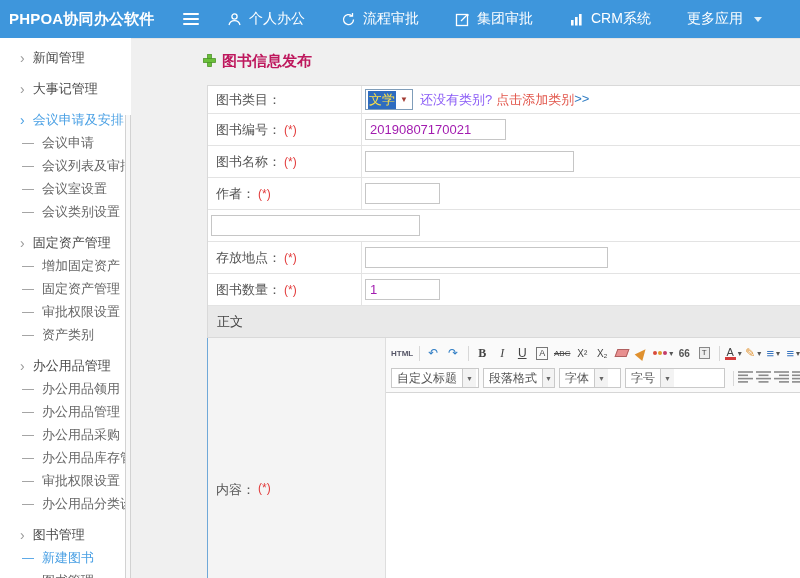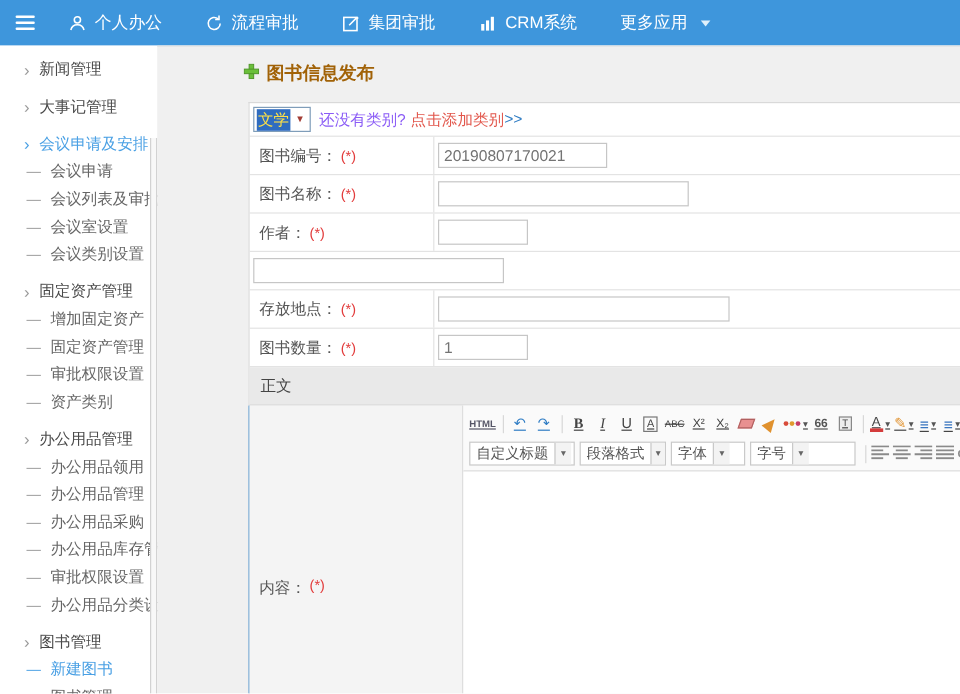--- a/index.html
+++ b/index.html
@@ -27,32 +27,32 @@
   .mi.sub { padding-left:22px; color:#666; }
   .mi .pre { margin-right:8px; color:#9a9a9a; font-size:12px; }
   .mi.section .pre { font-size:14px; line-height:1; }
   .mi.active, .mi.active .pre { color:#4aa0e4; }
   .scrollbar { position:absolute; top:77px; bottom:0; right:0; width:6px; background:#f8f8f8;
     border-left:1px solid #d2d2d2; border-right:1px solid #d2d2d2; }
 
   
   .main { flex:1; background:#f0f0f0; overflow:hidden; position:relative; border-top:1px solid #e4e4e4; }
   .page-title { margin:13px 0 0 72px; display:flex; align-items:center; gap:6px;
-    font-size:15px; font-weight:bold; color:#a16207; }
+    font-size:15px; font-weight:bold; color:#be185d; }
   .plus-icon { display:block; }
 
   .form-table { margin:14px 0 0 76px; width:660px; background:#fff;
     border:1px solid #d9d9d9; border-bottom:none; font-size:13px; }
   .frow { display:flex; border-bottom:1px solid #e3e3e3; min-height:32px; }
   .frow.h28 { min-height:28px; }
   .fl { width:154px; flex:none; border-right:1px solid #e3e3e3; display:flex; align-items:center;
     padding-left:8px; color:#555; gap:3px; }
   .req { color:#e23b3b; font-size:12px; }
   .fv { flex:1; display:flex; align-items:center; padding-left:3px; gap:7px; color:#666; }
-  .ti { height:21px; border:1px solid #c6c6c6; font-size:13px; padding:1px 4px; color:#737373;
+  .ti { height:21px; border:1px solid #c6c6c6; font-size:13px; padding:1px 4px; color:#a21caf;
     font-family:"Liberation Sans","DejaVu Sans",sans-serif; background:#fff; }
   .hint { color:#8b5cf6; }
   .link-red { color:#e2574c; cursor:pointer; }
   .link-blue { color:#2f7cc3; cursor:pointer; }
 
   .fakesel { border:1px solid #7f9db9; background:#fff; height:21px; display:inline-flex;
     align-items:center; padding:0 4px 0 2px; gap:4px; cursor:pointer; }
   .fakesel .selval { background:#2e6cc0; color:#fde047; padding:0 1px; }
   .fakesel .selcaret { color:#a23c34; font-size:8px; }
 
@@ -60,21 +60,21 @@
     display:flex; align-items:center; padding-left:9px; color:#444; }
 
   
   .erow { display:flex; height:470px; border-left:1px solid #6fa8d8; margin-left:-1px; }
   .e-label { width:178px; flex:none; background:#f4f4f4; border-right:1px solid #dedede; position:relative; }
   .e-label .lbl { position:absolute; top:143px; left:8px; color:#555; display:flex; gap:3px; }
   .editor { flex:1; background:#fff; display:flex; flex-direction:column; overflow:hidden; }
   .toolbar { background:#fafafa; border-bottom:1px solid #d6d6d6; padding:4px 5px 3px 5px; }
   .trow { display:flex; align-items:center; height:22px; white-space:nowrap; }
   .tbtn { min-width:18px; height:19px; display:inline-flex; align-items:center; justify-content:center;
-    font-size:12px; color:#444; cursor:pointer; margin-right:2px; flex:none;text-decoration:underline; }
+    font-size:12px; color:#444; cursor:pointer; margin-right:2px; flex:none; }
   .tsep { width:1px; height:15px; background:#d8d8d8; margin:0 4px; flex:none; }
   .blue { color:#2e7cc4; }
   .src { font-size:8px; font-weight:bold; color:#556; letter-spacing:0; }
   .serifB { font-family:"Liberation Serif",serif; font-weight:bold; }
   .serifI { font-family:"Liberation Serif",serif; font-style:italic; }
   .u { text-decoration:underline; }
   .boxA { border:1px solid #777; font-size:9px; padding:0 2px; line-height:11px; }
   .strike { font-size:8px; text-decoration:line-through; }
   .mini { font-size:10px; }
   .dcaret { font-size:8px; color:#555; margin-left:2px; }
@@ -89,29 +89,30 @@
   .fcA { display:inline-flex; flex-direction:column; align-items:center; line-height:10px; }
   .fcA b { font-size:11px; font-weight:normal; }
   .fcA i { width:11px; height:3px; background:#d43c3c; }
   .pen { color:#e0912e; font-size:12px; }
   .lst { color:#3a76c0; font-size:13px; }
 
   .tsel { height:20px; border:1px solid #c9c9c9; background:#fff; display:inline-flex; align-items:center;
     font-size:12px; color:#555; padding-left:5px; margin-right:4px; cursor:pointer; flex:none; }
   .tsel .car { border-left:1px solid #c9c9c9; width:14px; height:18px; margin-left:5px;
     display:inline-flex; align-items:center; justify-content:center; font-size:7px; color:#666; background:#f3f3f3; }
-  .w88{width:88px;text-align:center;} .w72{width:72px;} .w62{width:62px;} .w76{width:88px;}
+  .w88{width:88px;text-align:center;} .w72{width:72px;} .w62{width:62px;} .w76{width:100px;}
 
   .alnsvg { display:block; margin-right:3px; cursor:pointer; flex:none; }
   .e-content { flex:1; background:#fff; }
 </style>
 </head>
 <body>
 
 <div class="topbar">
+  <div class="logo">PHPOA协同办公软件</div>
   <div class="hamburger">
       <i></i>
       <i></i>
       <i></i>
     </div>
   <div class="nav">
     <div class="nav-item">
       <span>
         <svg width="15" height="15" viewBox="0 0 15 15">
             <circle cx="7.5" cy="4.5" r="2.6" fill="none" stroke="#fff" stroke-width="1.3"></circle>
@@ -258,20 +259,23 @@
             <rect x="4.6" y="0.5" width="3.8" height="12" fill="#6abf3a" stroke="#4d9427" stroke-width="0.8"></rect>
             <rect x="0.5" y="4.6" width="12" height="3.8" fill="#6abf3a" stroke="#4d9427" stroke-width="0.8"></rect>
           </svg>
       </span>
       <span>图书信息发布</span>
     </div>
 
     <div class="form-table">
 
       <div class="frow h28">
+        <div class="fl">
+          <span>图书类目：</span>
+        </div>
         <div class="fv">
           <span class="fakesel">
             <span class="selval">文学</span>
             <span class="selcaret">▼</span>
           </span>
           <span class="hint">还没有类别?</span>
           <span style="display:inline-flex;gap:0;margin-left:-3px">
             <span class="link-red">点击添加类别</span>
             <span class="link-blue">&gt;&gt;</span>
           </span>

